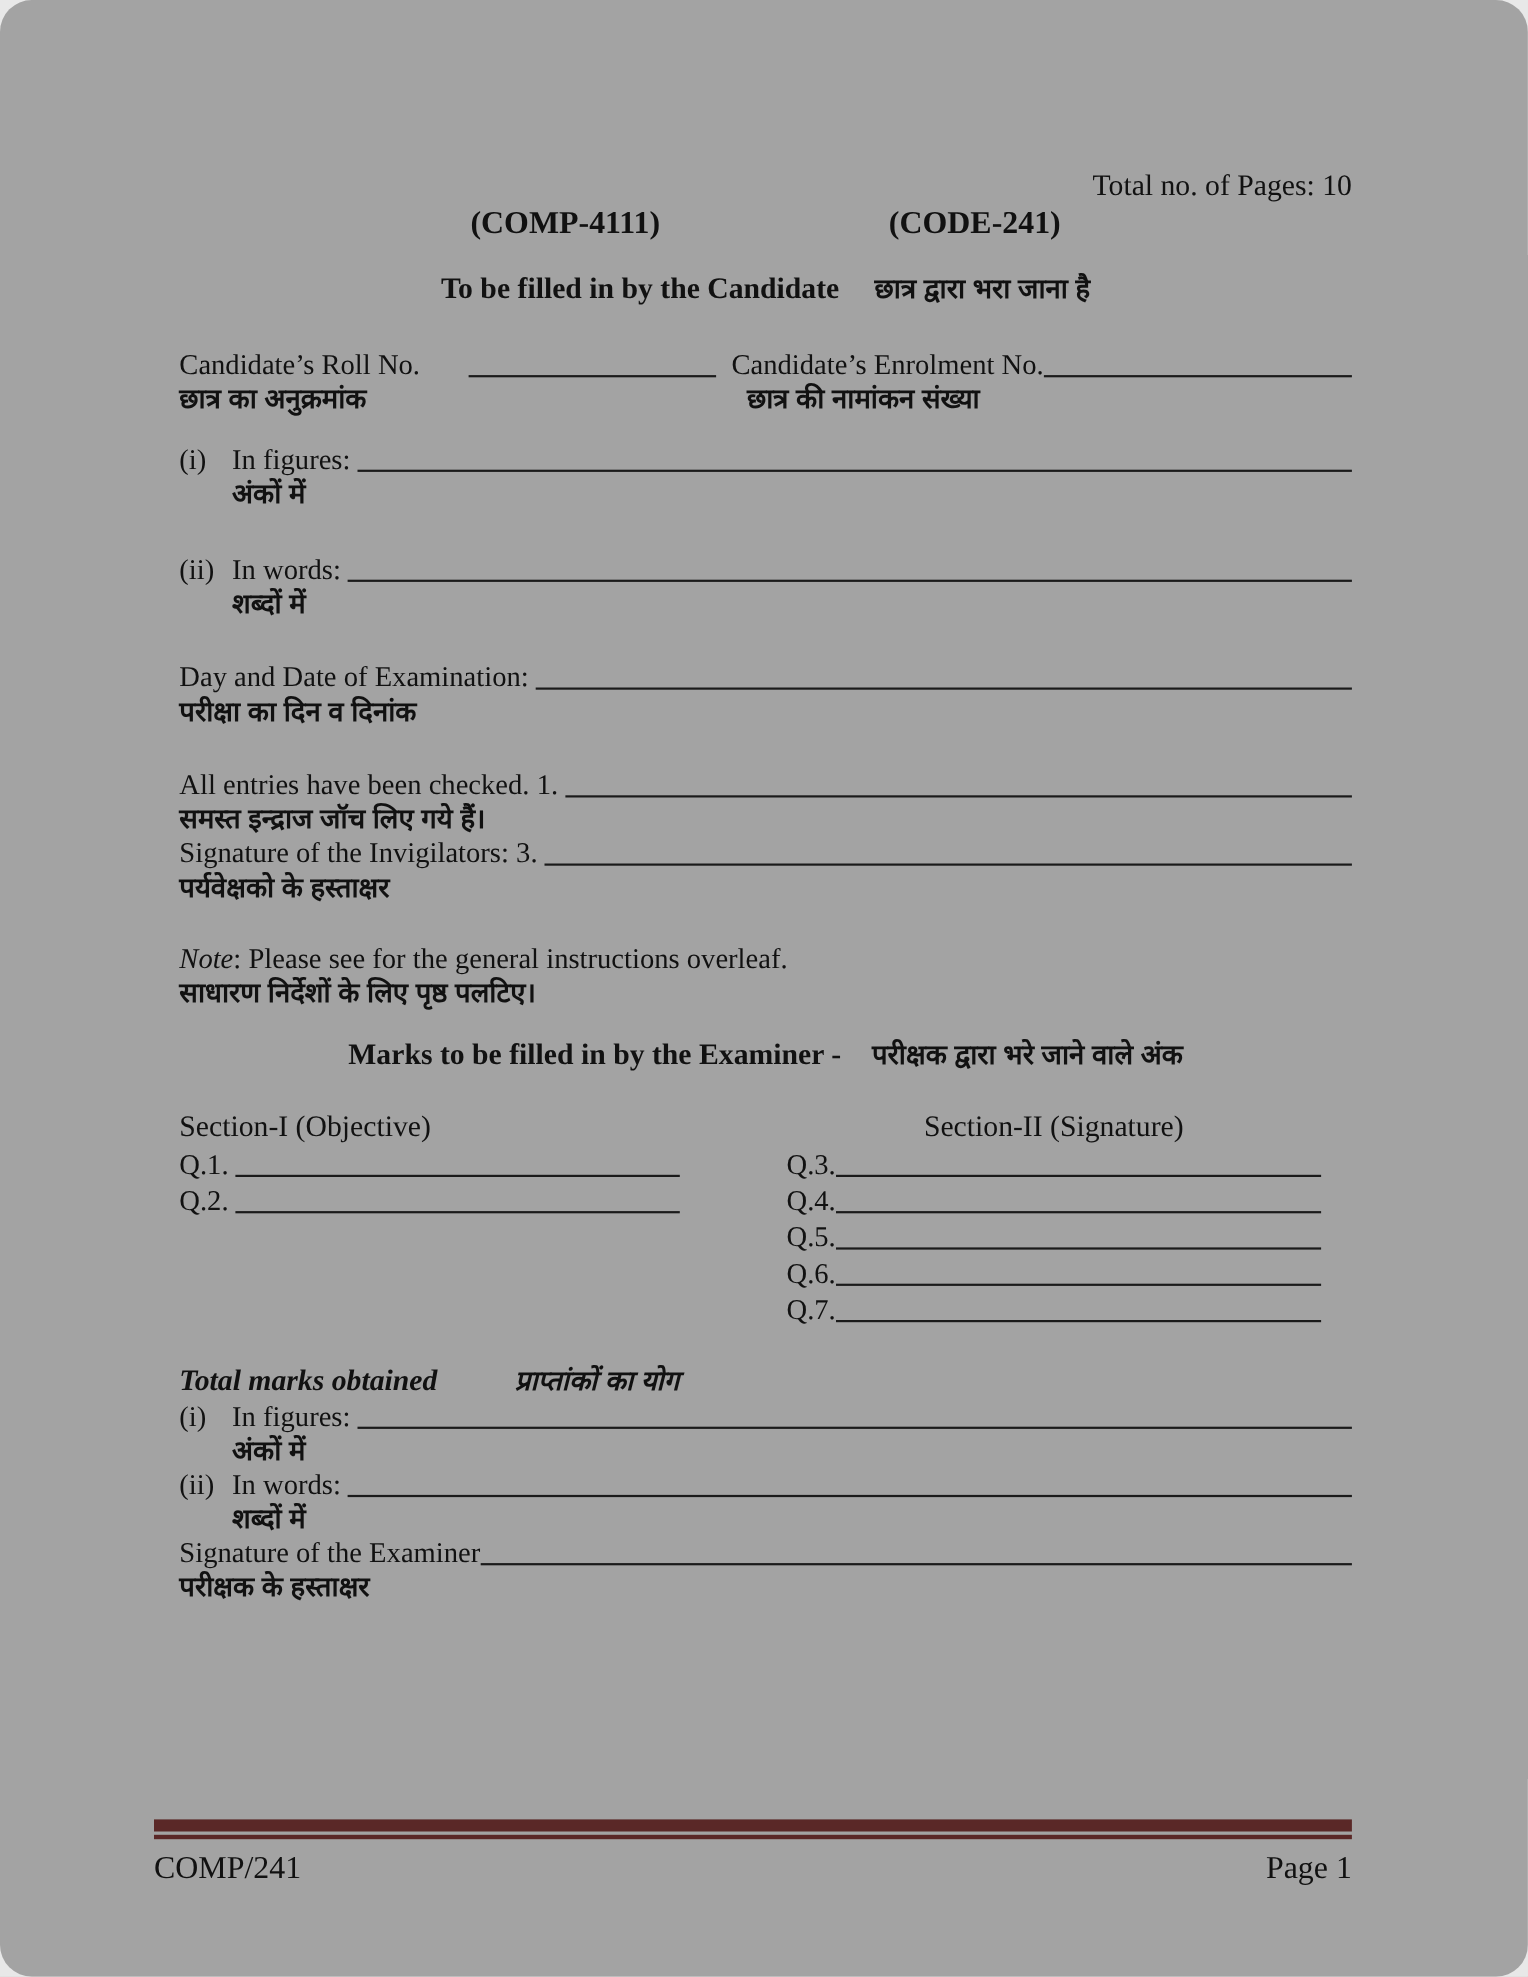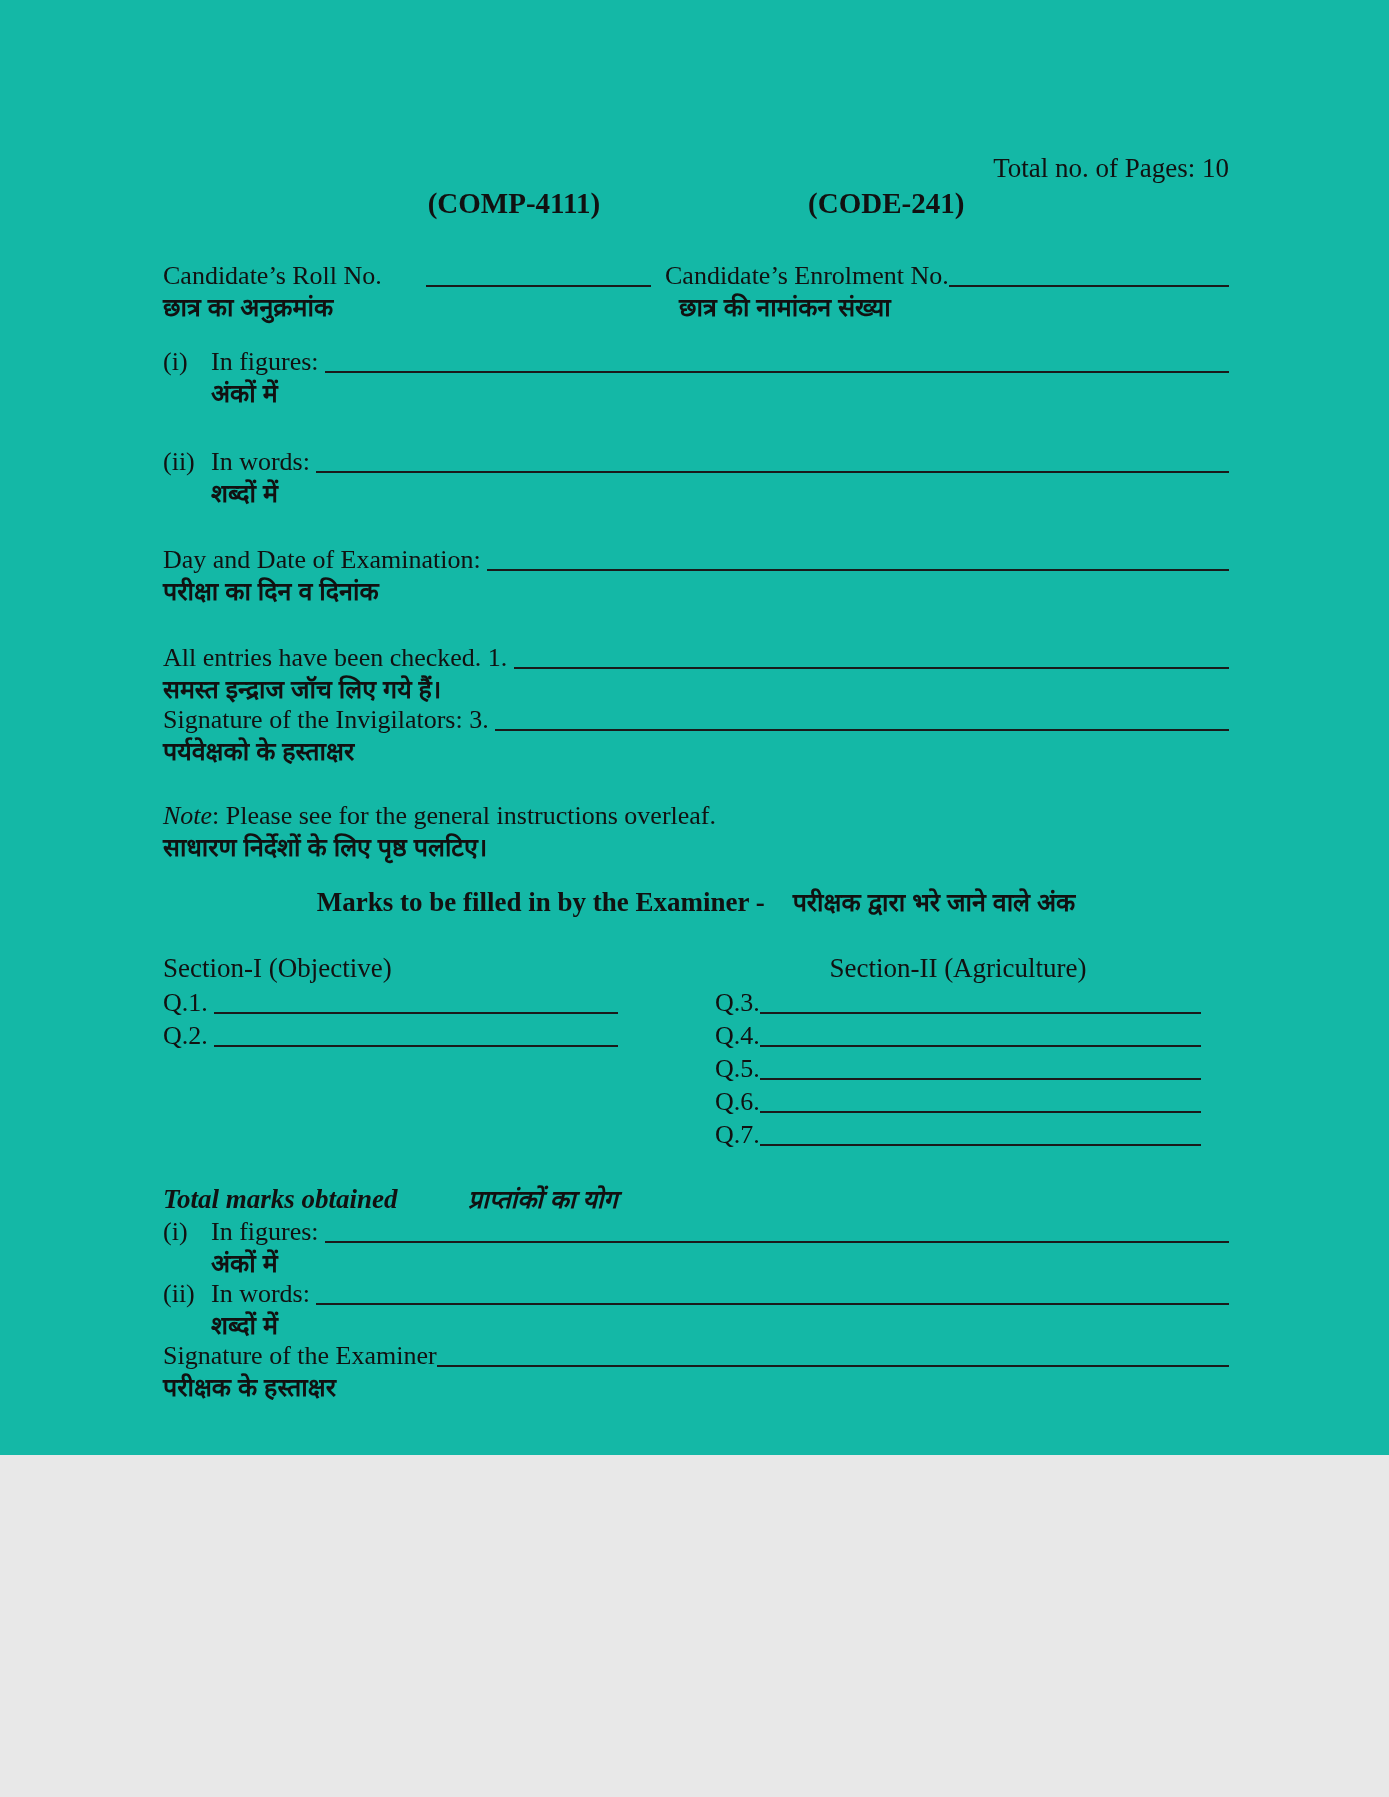--- a/index.html
+++ b/index.html
@@ -1,25 +1,26 @@
 <!DOCTYPE html>
 <html><head>
 <meta charset="utf-8">
 <style>
   html,body { margin:0; padding:0; background:#e8e8e8; }
   .page {
     position:relative;
-    width:1389px; height:1455px;
+    width:1389px; height:1797px;
     margin:0 auto;
-    background:#14b8a6;
+    background:#a3a3a3;
     color:#111;
     font-family:"Liberation Serif", serif;
     font-size:26px;
     line-height:32px;
     overflow:hidden;
+    border-radius:29px;
   }
   .content { position:absolute; left:163px; top:0; width:1066px; }
 
   .total-pages { margin-top:152px; text-align:right; font-size:27px; }
 
   .title-block { text-align:center; font-weight:bold; font-size:29px; line-height:38px; margin-top:4px; }
   .codes-row { display:flex; justify-content:center; gap:208px; font-weight:bold; font-size:29px; line-height:38px; }
 
   .center-heading { display:flex; justify-content:center; align-items:baseline; gap:32px; }
   .center-heading .en { font-weight:bold; font-size:27px; }
@@ -73,20 +74,24 @@
 <div class="page">
   <div class="content">
 
     <div class="total-pages">Total no. of Pages: 10</div>
 
     <div class="codes-row">
       <span>(COMP-4111)</span>
       <span>(CODE-241)</span>
     </div>
 
+    <div class="center-heading" style="margin-top:24px;">
+      <span class="en">To be filled in by the Candidate</span>
+      <span class="hi">छात्र द्वारा भरा जाना है</span>
+    </div>
 
     <div class="two-col" style="margin-top:38px;">
       <div class="col-l">
         <span class="lbl">Candidate’s Roll No. </span>
         <span class="blank">
             <span class="val"></span>
           </span>
       </div>
       <div class="col-r">
         <span class="lbl">Candidate’s Enrolment No.</span>
@@ -162,21 +167,21 @@
             </span>
         </div>
         <div class="qrow">
           <span class="lbl">Q.2. </span>
           <span class="blank">
               <span class="val"></span>
             </span>
         </div>
       </div>
       <div class="sec2">
-        <div class="sec-title">Section-II  (Agriculture)</div>
+        <div class="sec-title">Section-II  (Signature)</div>
         <div class="qrow">
           <span class="lbl">Q.3.</span>
           <span class="blank">
               <span class="val"></span>
             </span>
         </div>
         <div class="qrow">
           <span class="lbl">Q.4.</span>
           <span class="blank">
               <span class="val"></span>

